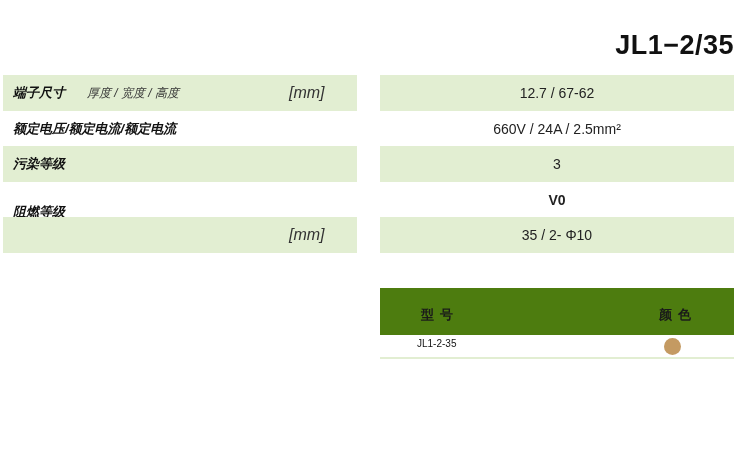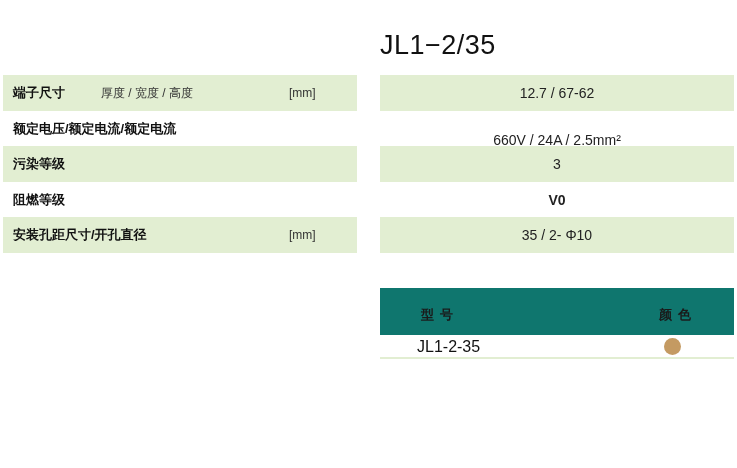--- a/index.html
+++ b/index.html
@@ -1,61 +1,60 @@
 <!DOCTYPE html>
 <html><head>
 <meta charset="utf-8">
 <style>
   html, body { margin:0; padding:0; background:#ffffff; }
   body { width:737px; height:468px; position:relative; overflow:hidden;
          font-family: "Liberation Sans", "DejaVu Sans", sans-serif; color:#1a1a1a; }
-  .title { position:absolute; left:380px; width:354px; top:30px; text-align:left;
-           font-size:27px; font-weight:400; letter-spacing:0.5px; color:#111; }
+  .title { position:absolute; left:380px; width:354px; top:30px; text-align:right;
+           font-size:27px; font-weight:700; letter-spacing:0.5px; color:#111; }
   .row { position:absolute; height:36px; display:flex; align-items:center; }
-  .lrow { left:3px; width:354px; }
+  .lrow { left:3px; width:354px;font-style:italic; }
   .rrow { left:380px; width:354px; justify-content:center; font-size:14px; color:#222; }
   .green { background:#e2eed2; }
   .lbl { font-weight:700; font-size:13px; padding-left:10px; color:#111; }
-  .sub { font-size:12px; color:#333; margin-left:36px; }
-  .unit { position:absolute; left:286px; font-size:12px; color:#333; }
-  .chead { position:absolute; left:380px; top:288px; width:354px; height:47px; background:#0f766e;
+  .sub { font-size:12px; color:#333; margin-left:22px; }
+  .unit { position:absolute; left:286px; font-size:16px; color:#333; }
+  .chead { position:absolute; left:380px; top:288px; width:354px; height:47px; background:#4d7c0f;
            font-weight:700; font-size:13px; }
   .chead .c1 { position:absolute; left:41px; top:18px; letter-spacing:6px; }
   .chead .c2 { position:absolute; left:279px; top:18px; letter-spacing:6px; }
   .cdata { position:absolute; left:380px; top:335px; width:354px; height:22px;
            border-bottom:2px solid #e2eed2; }
-  .cdata .model { position:absolute; left:37px; top:3px; font-size:16px; font-weight:400; color:#111; }
+  .cdata .model { position:absolute; left:37px; top:3px; font-size:10px; font-weight:400; color:#111; }
   .dot { position:absolute; left:284px; top:3px; width:17px; height:17px; border-radius:50%; }
 </style>
 </head>
 <body>
 
 <div class="title">JL1−2/35</div>
 
 <div class="row lrow green" style="top:75px;">
   <span class="lbl">端子尺寸</span>
   <span class="sub">厚度 / 宽度 / 高度</span>
   <span class="unit">[mm]</span>
 </div>
 <div class="row lrow" style="top:111px;">
   <span class="lbl">额定电压/额定电流/额定电流</span>
 </div>
 <div class="row lrow green" style="top:146px;text-align:right;">
   <span class="lbl">污染等级</span>
 </div>
-<div class="row lrow" style="top:182px;text-align:right;">
+<div class="row lrow" style="top:194px;text-align:right;">
   <span class="lbl">阻燃等级</span>
 </div>
 <div class="row lrow green" style="top:217px;">
-  <span class="lbl">安装孔距尺寸/开孔直径</span>
   <span class="unit">[mm]</span>
 </div>
 
 <div class="row rrow green" style="top:75px;">12.7 / 67-62</div>
-<div class="row rrow" style="top:122px;text-align:right;">660V / 24A / 2.5mm²</div>
+<div class="row rrow" style="top:111px;text-align:right;">660V / 24A / 2.5mm²</div>
 <div class="row rrow green" style="top:146px;">3</div>
 <div class="row rrow" style="top:182px;font-weight:bold;">V0</div>
 <div class="row rrow green" style="top:217px;">35 / 2- Φ10</div>
 
 <div class="chead">
   <span class="c1">型号</span>
   <span class="c2">颜色</span>
 </div>
 <div class="cdata">
   <span class="model">JL1-2-35</span>

